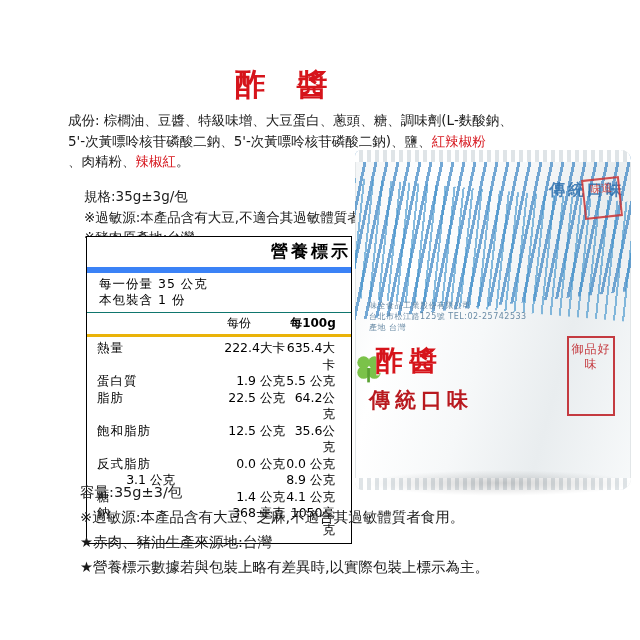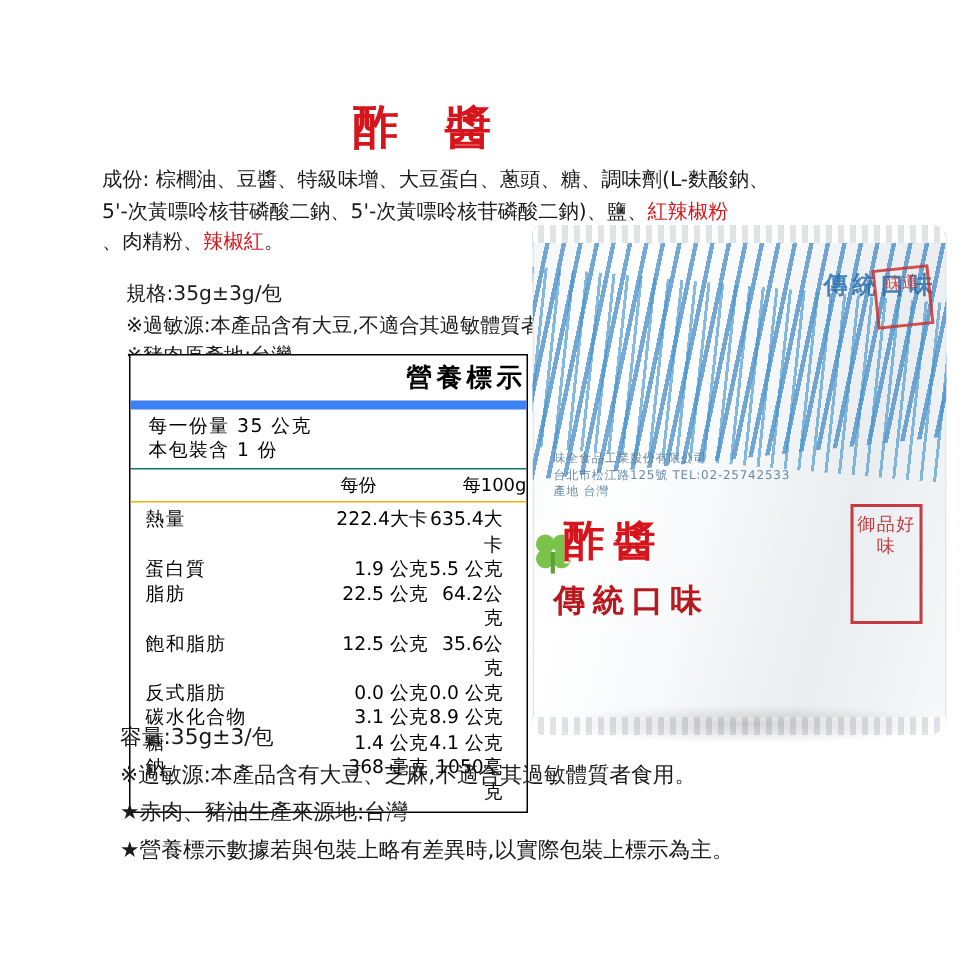--- a/index.html
+++ b/index.html
@@ -62,26 +62,26 @@
   }
   .nutri-serv{
     padding:3px 0 4px 12px;
     border-bottom:1px solid #0f766e;
     line-height:16px;
     font-size:12.5px;
   }
   .nutri-serv div{letter-spacing:1px;}
   .nutri-head{
     display:flex;
-    border-bottom:1px solid #eab308;
+    border-bottom:3px solid #eab308;
     padding:2px 0;
   }
   .nutri-head .c1{flex:0 0 116px;}
   .nutri-head .c2{flex:0 0 72px;text-align:center;}
-  .nutri-head .c3{flex:1;text-align:right;}
+  .nutri-head .c3{flex:1;text-align:center;font-weight:bold;}
   .nutri-rows{padding:3px 0 5px;}
   .nrow{
     display:flex;
     line-height:16.5px;
     font-size:12.5px;
   }
   .nrow .c1{flex:0 0 100px;padding-left:10px;letter-spacing:1px;}
   .nrow .c2{flex:0 0 88px;text-align:right;}
   .nrow .c3{flex:1;text-align:right;padding-right:16px;}
 
@@ -247,21 +247,20 @@
         <div class="c1">飽和脂肪</div>
         <div class="c2">12.5 公克</div>
         <div class="c3">35.6公克</div>
       </div>
       <div class="nrow">
         <div class="c1">反式脂肪</div>
         <div class="c2">0.0 公克</div>
         <div class="c3">0.0 公克</div>
       </div>
       <div class="nrow">
-        <div class="c1">碳水化合物</div>
         <div class="c2">3.1 公克</div>
         <div class="c3">8.9 公克</div>
       </div>
       <div class="nrow">
         <div class="c1">糖</div>
         <div class="c2">1.4 公克</div>
         <div class="c3">4.1 公克</div>
       </div>
       <div class="nrow">
         <div class="c1">鈉</div>

